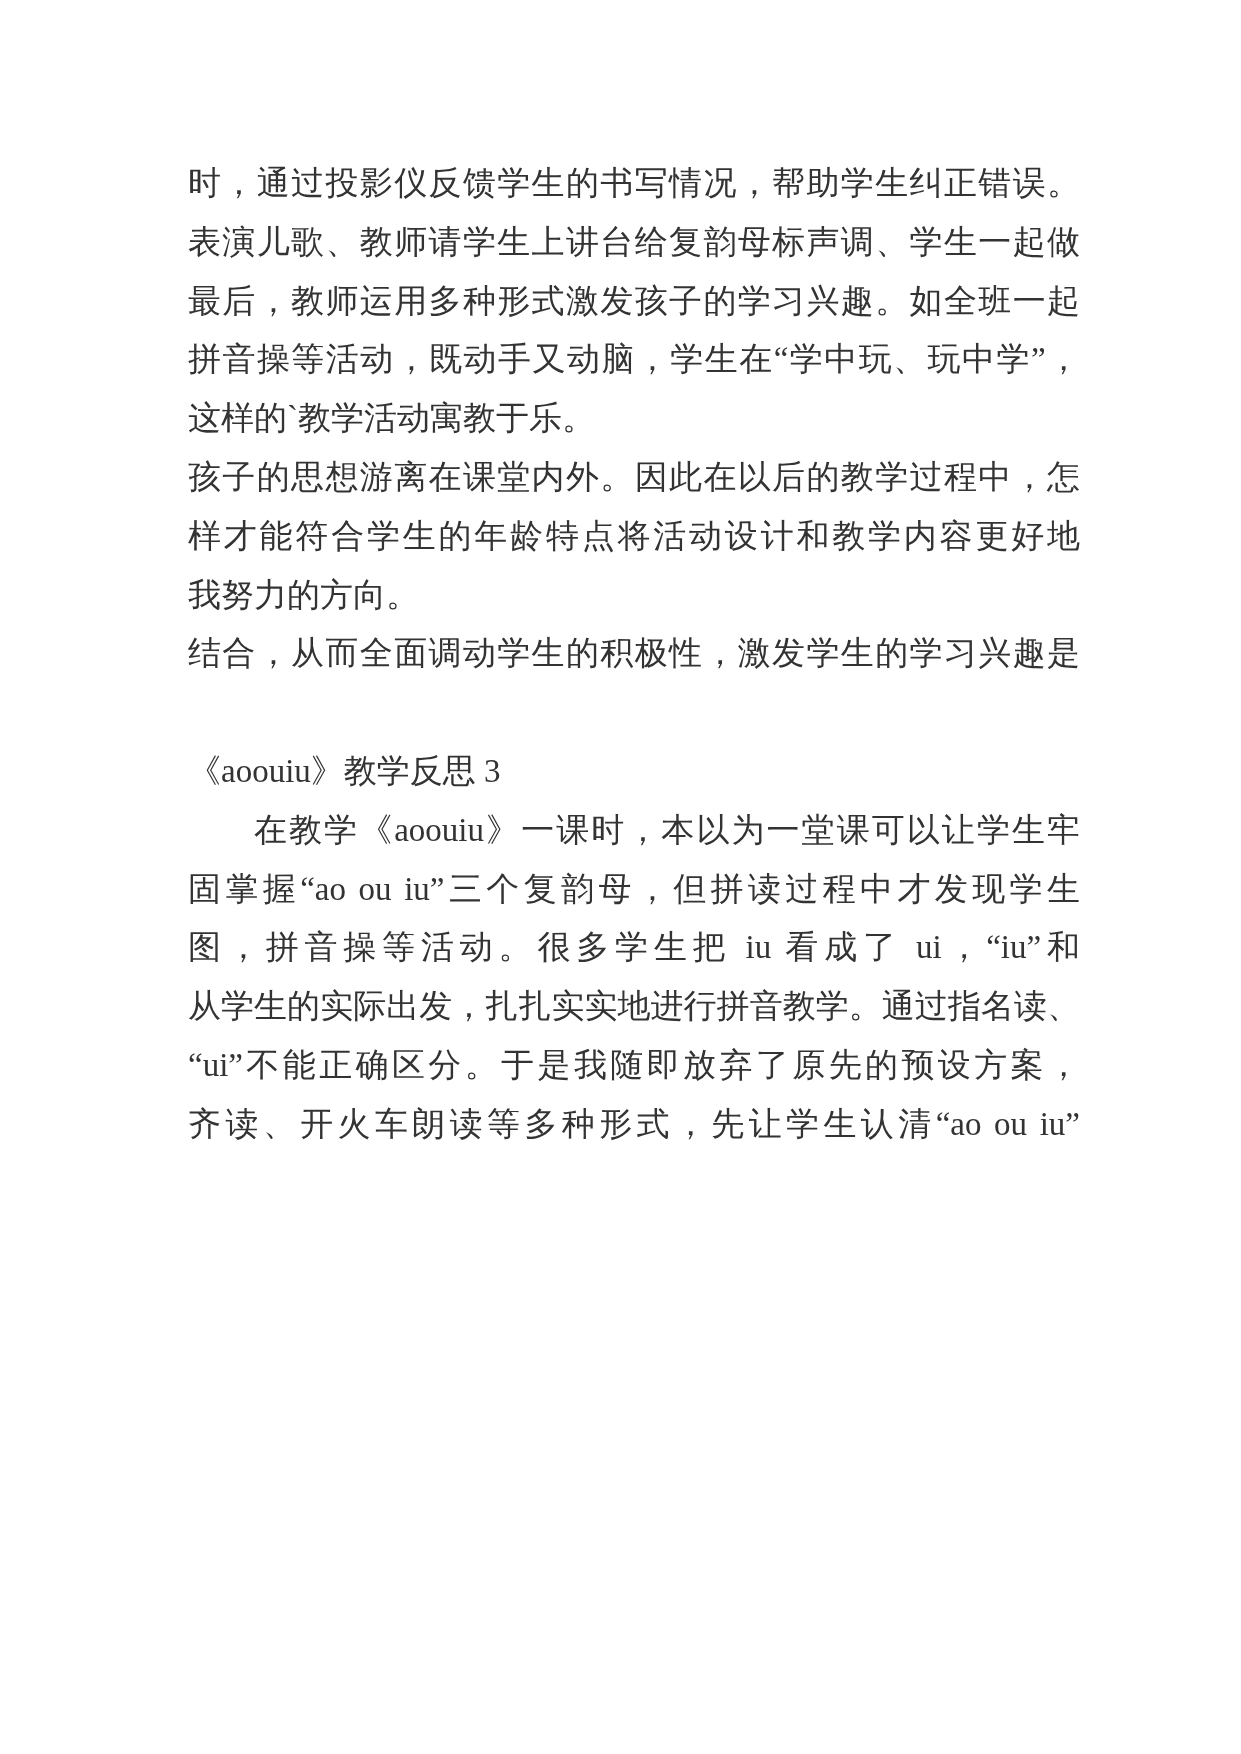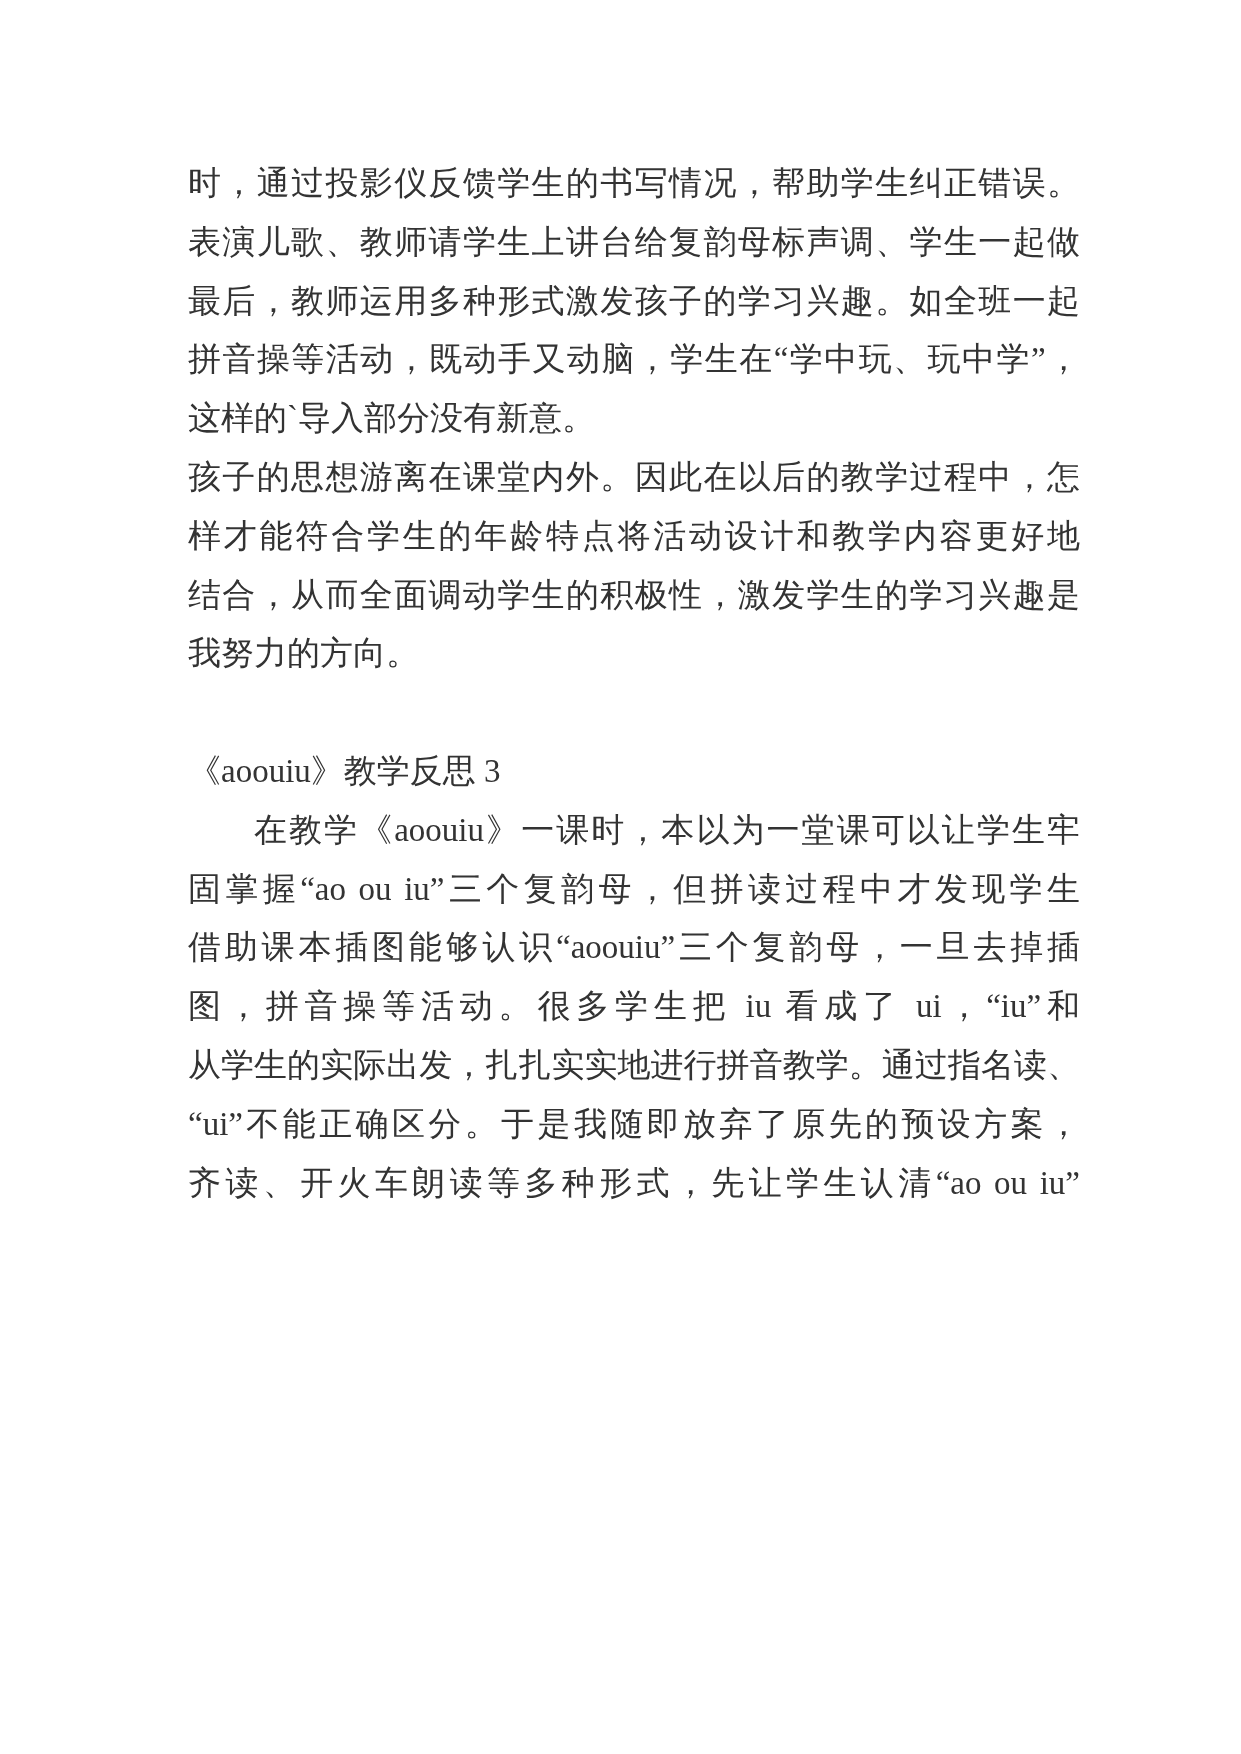--- a/index.html
+++ b/index.html
@@ -50,41 +50,40 @@
 <body>
 
 <div class="page">
   <div class="doc">
 
     <div class="para">
       <div class="line justify">时，通过投影仪反馈学生的书写情况，帮助学生纠正错误。</div>
       <div class="line justify">表演儿歌、教师请学生上讲台给复韵母标声调、学生一起做</div>
       <div class="line justify">最后，教师运用多种形式激发孩子的学习兴趣。如全班一起</div>
       <div class="line justify">拼音操等活动，既动手又动脑，学生在“学中玩、玩中学”，</div>
-      <div class="line">这样的`导入部分没有新意。</div>
+      <div class="line">这样的`教学活动寓教于乐。</div>
     </div>
 
 
     <div class="para">
       <div class="line justify">孩子的思想游离在课堂内外。因此在以后的教学过程中，怎</div>
       <div class="line justify">样才能符合学生的年龄特点将活动设计和教学内容更好地</div>
+      <div class="line">我努力的方向。</div>
       <div class="line justify">结合，从而全面调动学生的积极性，激发学生的学习兴趣是</div>
-      <div class="line">我努力的方向。</div>
     </div>
 
     <div class="spacer"></div>
 
     <div class="para">
       <div class="line">《aoouiu》教学反思 3</div>
     </div>
 
     <div class="para">
       <div class="line justify indent">在教学《aoouiu》一课时，本以为一堂课可以让学生牢</div>
       <div class="line justify">固掌握“ao ou iu”三个复韵母，但拼读过程中才发现学生</div>
-      <div class="line justify">借助课本插图能够认识“aoouiu”三个复韵母，一旦去掉插</div>
       <div class="line justify">图，拼音操等活动。很多学生把 iu 看成了 ui，“iu”和</div>
       <div class="line justify">从学生的实际出发，扎扎实实地进行拼音教学。通过指名读、</div>
       <div class="line justify">“ui”不能正确区分。于是我随即放弃了原先的预设方案，</div>
       <div class="line justify">齐读、开火车朗读等多种形式，先让学生认清“ao ou iu”</div>
     </div>
 
   </div>
 </div>
 
 </body></html>

